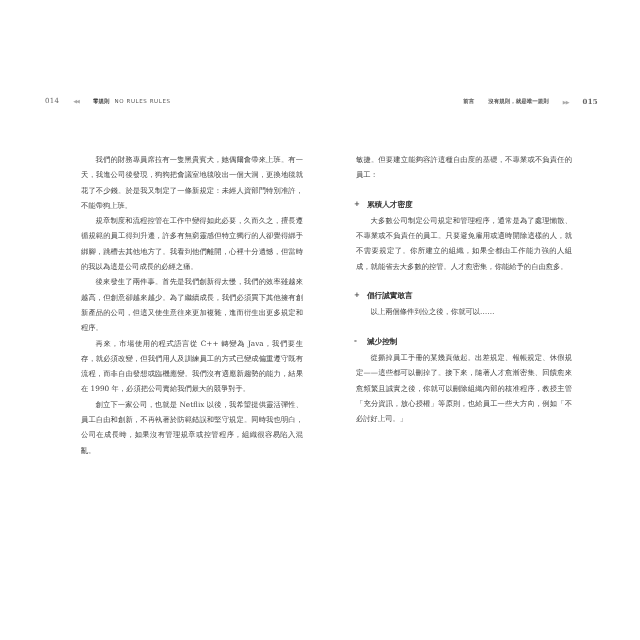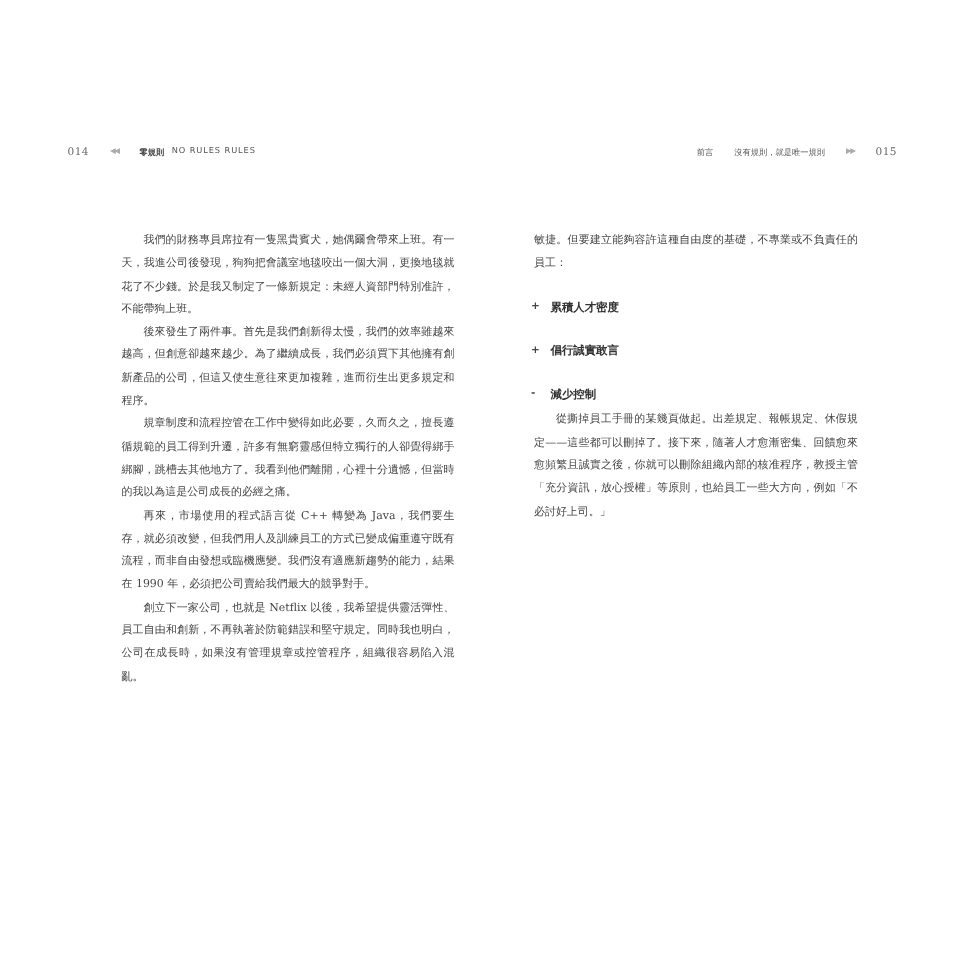--- a/index.html
+++ b/index.html
@@ -35,21 +35,21 @@
     position: absolute;
     top: 97px;
     font-family: "DejaVu Sans", "Liberation Sans", sans-serif;
     font-size: 5.5px;
     color: #5a5a5a;
     white-space: nowrap;
     display: flex;
     align-items: center;
   }
   .page-left .running-header { left: 45px; }
-  .page-right .running-header { right: 42px; justify-content: space-between; }
+  .page-right .running-header { right: 42px; justify-content: space-between; font-weight: bold; }
   .folio { font-family: "DejaVu Serif", serif; font-size: 7px; color: #666; letter-spacing: 0.3px; }
   .arrows { color: #aaa; font-size: 5px; margin: 0 14px; letter-spacing: -1px; }
   .hdr-zh { font-weight: bold; color: #444; margin-right: 5px; }
   .hdr-en { letter-spacing: 0.6px; color: #555; }
   .hdr-chapter { margin-right: 14px; color: #555; }
   .hdr-title { color: #555; }
 
   
   .text-block {
     position: absolute;
@@ -93,47 +93,49 @@
   <div class="page page-left">
     <div class="running-header">
       <span class="folio">014</span>
       <span class="arrows">◀◀</span>
       <span class="hdr-zh">零規則</span>
       <span class="hdr-en">NO RULES RULES</span>
     </div>
 
     <div class="text-block">
       <p class="para">我們的財務專員席拉有一隻黑貴賓犬，她偶爾會帶來上班。有一天，我進公司後發現，狗狗把會議室地毯咬出一個大洞，更換地毯就花了不少錢。於是我又制定了一條新規定：未經人資部門特別准許，不能帶狗上班。</p>
+      <p class="para">規章制度和流程控管在工作中變得如此必要，久而久之，擅長遵循規範的員工得到升遷，許多有無窮靈感但特立獨行的人卻覺得綁手綁腳，跳槽去其他地方了。我看到他們離開，心裡十分遺憾，但當時的我以為這是公司成長的必經之痛。</p>
       <p class="para">後來發生了兩件事。首先是我們創新得太慢，我們的效率雖越來越高，但創意卻越來越少。為了繼續成長，我們必須買下其他擁有創新產品的公司，但這又使生意往來更加複雜，進而衍生出更多規定和程序。</p>
-      <p class="para">規章制度和流程控管在工作中變得如此必要，久而久之，擅長遵循規範的員工得到升遷，許多有無窮靈感但特立獨行的人卻覺得綁手綁腳，跳槽去其他地方了。我看到他們離開，心裡十分遺憾，但當時的我以為這是公司成長的必經之痛。</p>
       <p class="para">再來，市場使用的程式語言從 C++ 轉變為 Java，我們要生存，就必須改變，但我們用人及訓練員工的方式已變成偏重遵守既有流程，而非自由發想或臨機應變。我們沒有適應新趨勢的能力，結果在 1990 年，必須把公司賣給我們最大的競爭對手。</p>
       <p class="para">創立下一家公司，也就是 Netflix 以後，我希望提供靈活彈性、員工自由和創新，不再執著於防範錯誤和堅守規定。同時我也明白，公司在成長時，如果沒有管理規章或控管程序，組織很容易陷入混亂。</p>
     </div>
   </div>
 
   <div class="page page-right">
     <div class="running-header">
       <span class="hdr-chapter">前言</span>
       <span class="hdr-title">沒有規則，就是唯一規則</span>
       <span class="arrows">▶▶</span>
       <span class="folio">015</span>
     </div>
 
     <div class="text-block">
       <p class="para noindent">敏捷。但要建立能夠容許這種自由度的基礎，不專業或不負責任的員工：</p>
 
       <div class="section-head">
         <span class="bullet-icon">+</span>
         <span>累積人才密度</span>
       </div>
+      <p class="para">大多數公司制定公司規定和管理程序，通常是為了處理懶散、不專業或不負責任的員工。只要避免雇用或適時開除這樣的人，就不需要規定了。你所建立的組織，如果全都由工作能力強的人組成，就能省去大多數的控管。人才愈密集，你能給予的自由愈多。</p>
 
       <div class="section-head">
         <span class="bullet-icon">+</span>
         <span>倡行誠實敢言</span>
       </div>
+      <p class="para">以上兩個條件到位之後，你就可以……</p>
 
       <div class="section-head">
         <span class="bullet-icon">-</span>
         <span>減少控制</span>
       </div>
       <p class="para">從撕掉員工手冊的某幾頁做起。出差規定、報帳規定、休假規定——這些都可以刪掉了。接下來，隨著人才愈漸密集、回饋愈來愈頻繁且誠實之後，你就可以刪除組織內部的核准程序，教授主管「充分資訊，放心授權」等原則，也給員工一些大方向，例如「不必討好上司。」</p>
     </div>
   </div>
 
 </div>

